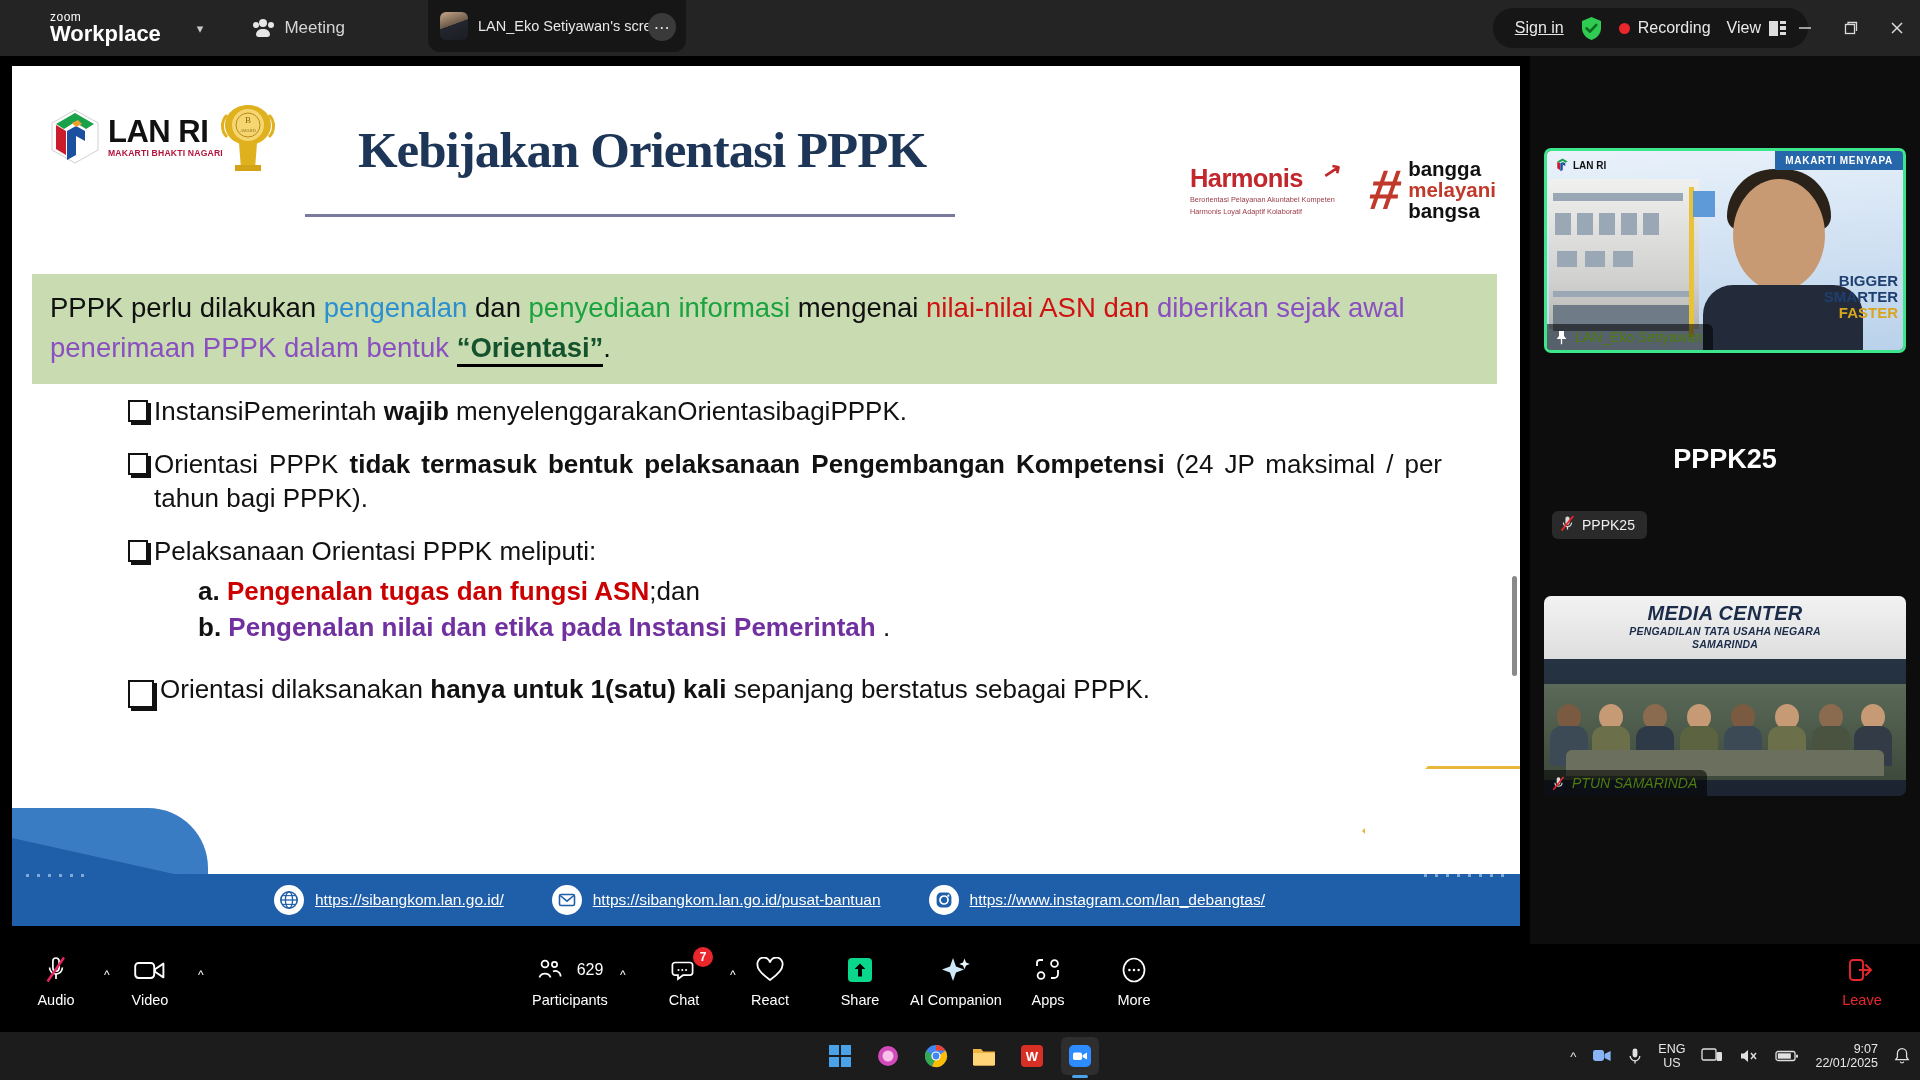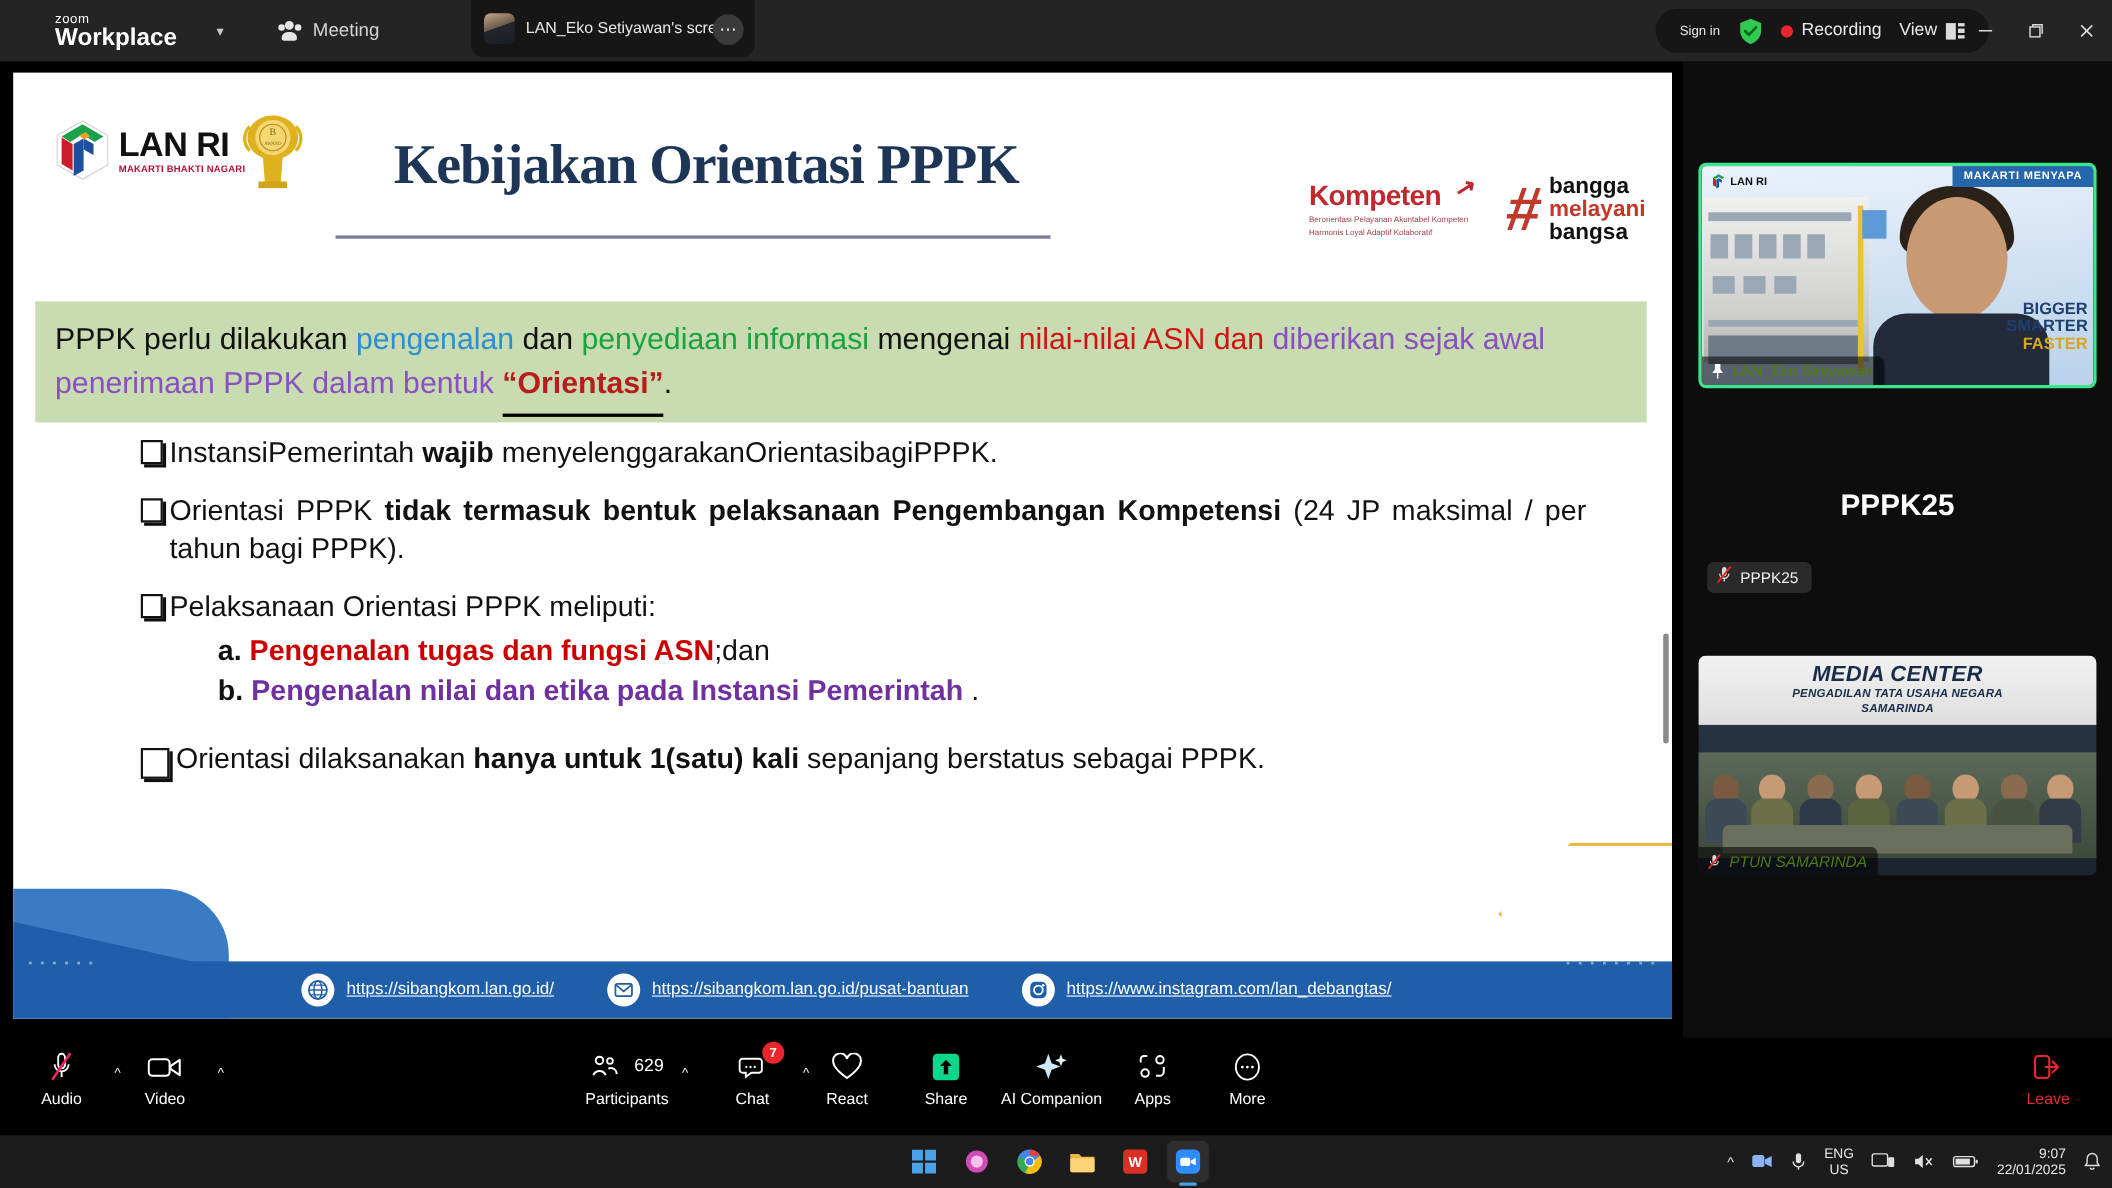--- a/index.html
+++ b/index.html
@@ -42,21 +42,21 @@
     border-radius: 50%; background: #3a3a3a;
     display: flex; align-items: center; justify-content: center;
     color: #e3e3e3; font-size: 16px; letter-spacing: .5px;
   }
 
   .right-pill {
     position: absolute; right: 112px; top: 8px; height: 40px;
     background: #161616; border-radius: 20px;
     display: flex; align-items: center; gap: 16px; padding: 0 22px;
   }
-  .right-pill .signin { color: #e9e9e9; font-size: 12px; }
+  .right-pill .signin { color: #e9e9e9; font-size: 16px; text-decoration: underline; }
   .shield { width: 23px; height: 25px; position: relative; }
   .shield svg { display: block; }
   .rec { display: flex; align-items: center; gap: 8px; text-align: center; }
   .rec .dot { width: 11px; height: 11px; border-radius: 50%; background: #e8262c; }
   .rec .lbl { color: #e9e9e9; font-size: 16px; }
   .viewgrp { display: flex; align-items: center; gap: 8px; }
   .viewgrp .lbl { color: #e9e9e9; font-size: 16px; }
   .viewicon { width: 17px; height: 15px; display:flex; gap:2px; }
   .viewicon .big { width: 9px; height: 15px; background: #dcdcdc; }
   .viewicon .col { display:flex; flex-direction:column; gap:2px; }
@@ -113,21 +113,21 @@
   
   .greenbox {
     position: absolute; left: 20px; top: 208px; width: 1465px; padding: 14px 16px 16px 18px;
     background: #c9dcb1; font-size: 27.5px; line-height: 1.45;
     font-family: "Liberation Sans", sans-serif; color: #111;
   }
   .c-blue { color: #2b8fd0; }
   .c-green { color: #1aa33f; }
   .c-red { color: #d01212; }
   .c-purple { color: #8a4fc0; }
-  .u-bold { font-weight: bold; color: #b91c1c; border-bottom: 3px solid #000; padding-bottom: 13px;}
+  .u-bold { font-weight: bold; color: #14532d; border-bottom: 3px solid #000; padding-bottom: 1px;}
 
   
   .body { position: absolute; left: 100px; top: 328px; width: 1330px; color: #111; }
   .bullet { display: flex; align-items: flex-start; gap: 6px; margin-bottom: 6px; margin-left: 16px; }
   .cb {
     flex: 0 0 auto; width: 20px; height: 22px; border: 2.5px solid #111;
     background: #fff; box-shadow: 3px 3px 0 #111; margin-top: 6px;
   }
   .btxt { font-size: 26px; line-height: 1.33; }
   .b-b { font-weight: bold; }
@@ -366,21 +366,21 @@
         <path d="M10 14 C4 20 4 30 10 36" stroke="#e0b11e" stroke-width="3" fill="none"></path>
         <path d="M52 14 C58 20 58 30 52 36" stroke="#e0b11e" stroke-width="3" fill="none"></path>
       </svg>
     </div>
 
     <div class="slide-title">Kebijakan Orientasi PPPK</div>
     <div class="title-rule"></div>
 
     <div class="berakhlak">
       <span class="swoosh">↗</span>
-      <div class="big">Kompeten</div>
+      <div class="big">Harmonis</div>
       <div class="sub">Berorientasi Pelayanan Akuntabel Kompeten</div>
       <div class="sub">Harmonis Loyal Adaptif Kolaboratif</div>
     </div>
 
     <div class="bangga">
       <span class="hash">#</span>
       <span class="wordset">
         <div class="w1">bangga</div>
         <div class="w2">melayani</div>
         <div class="w3">bangsa</div>

